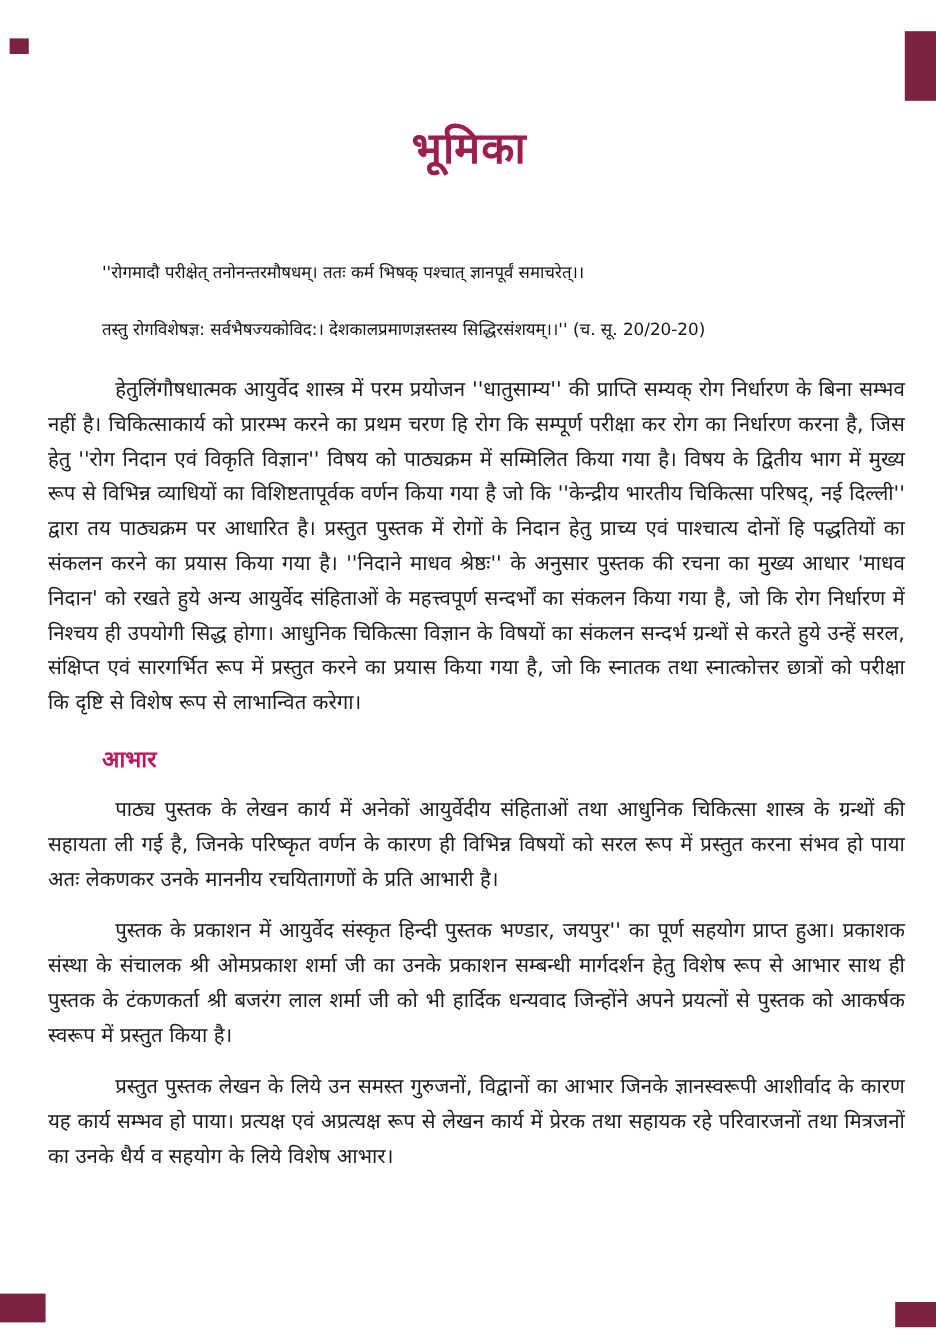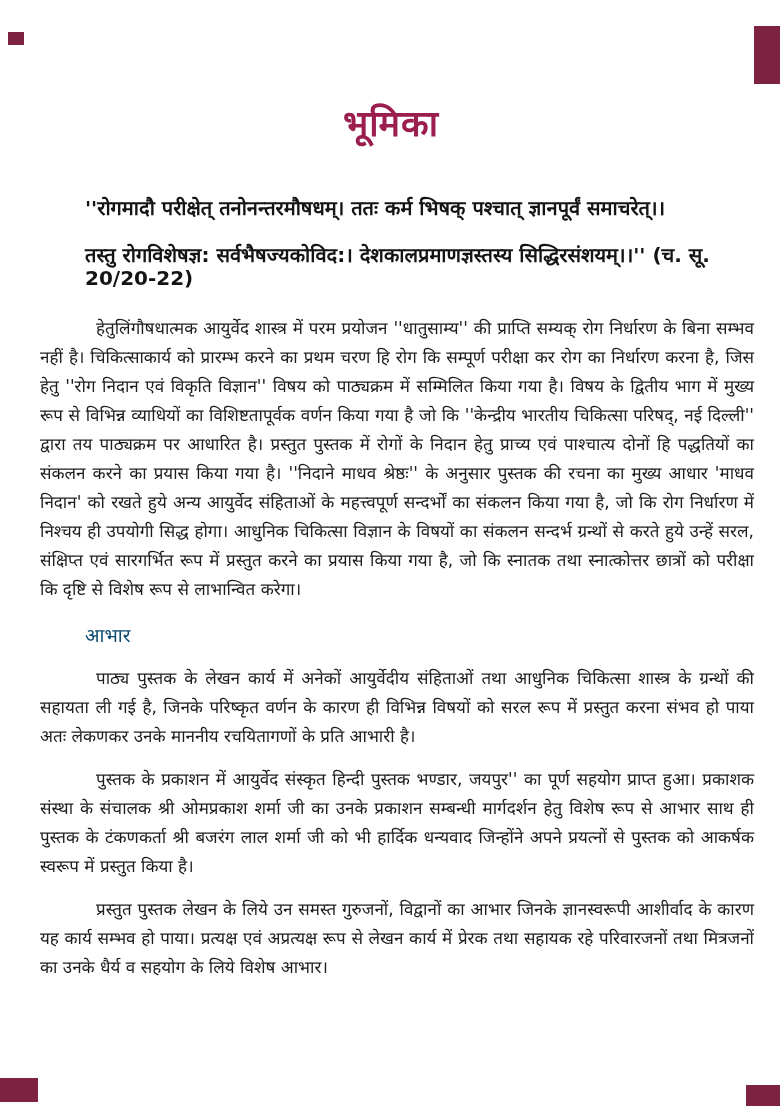--- a/index.html
+++ b/index.html
@@ -21,43 +21,43 @@
   }
   .page-title {
     text-align: center;
     color: #9b1e4e;
     font-size: 36px;
     font-weight: bold;
     padding-top: 98px;
     letter-spacing: 1px;
   }
   .verse-block {
-    margin: 50px 0 16px 57px;
-    font-weight: bold;
-    font-size: 20px;
+    margin: 70px 0 16px 57px;
+    font-weight: normal;
+    font-size: 14px;
     color: #141414;
   }
   .verse-block p {
     line-height: 23px;
     margin-bottom: 24px;
     text-align: left;
   }
   .body-para {
     font-size: 17px;
     line-height: 29px;
     text-align: justify;
     text-indent: 56px;
     margin-bottom: 14px;
     color: #1c1c1c;
     margin-left: 12px;
   }
   .section-heading {
-    color: #0c4a6e;
+    color: #be185d;
     font-size: 19px;
-    font-weight: normal;
+    font-weight: bold;
     margin: 18px 0 16px 57px;
   }
   .corner-mark {
     position: absolute;
     background: #7d2240;
   }
   .corner-tl { left: 8px;  top: 32px;    width: 16px; height: 13px; }
   .corner-tr { right: 0;   top: 26px;    width: 26px; height: 58px; }
   .corner-bl { left: 0;    bottom: 6px;  width: 38px; height: 24px; }
   .corner-br { right: 0;   bottom: 2px;  width: 34px; height: 21px; }
@@ -69,21 +69,21 @@
 
   <div class="corner-mark corner-tl"></div>
   <div class="corner-mark corner-tr"></div>
   <div class="corner-mark corner-bl"></div>
   <div class="corner-mark corner-br"></div>
 
   <h1 class="page-title">भूमिका</h1>
 
   <div class="verse-block">
     <p>''रोगमादौ परीक्षेत् तनोनन्तरमौषधम्। ततः कर्म भिषक् पश्चात् ज्ञानपूर्वं समाचरेत्।।</p>
-    <p>तस्तु रोगविशेषज्ञ: सर्वभैषज्यकोविद:। देशकालप्रमाणज्ञस्तस्य सिद्धिरसंशयम्।।'' (च. सू. 20/20-22)</p>
+    <p>तस्तु रोगविशेषज्ञ: सर्वभैषज्यकोविद:। देशकालप्रमाणज्ञस्तस्य सिद्धिरसंशयम्।।'' (च. सू. 20/20-20)</p>
   </div>
 
   <p class="body-para">हेतुलिंगौषधात्मक आयुर्वेद शास्त्र में परम प्रयोजन ''धातुसाम्य'' की प्राप्ति सम्यक् रोग निर्धारण के बिना सम्भव नहीं है। चिकित्साकार्य को प्रारम्भ करने का प्रथम चरण हि रोग कि सम्पूर्ण परीक्षा कर रोग का निर्धारण करना है, जिस हेतु ''रोग निदान एवं विकृति विज्ञान'' विषय को पाठ्यक्रम में सम्मिलित किया गया है। विषय के द्वितीय भाग में मुख्य रूप से विभिन्न व्याधियों का विशिष्टतापूर्वक वर्णन किया गया है जो कि ''केन्द्रीय भारतीय चिकित्सा परिषद्, नई दिल्ली'' द्वारा तय पाठ्यक्रम पर आधारित है। प्रस्तुत पुस्तक में रोगों के निदान हेतु प्राच्य एवं पाश्चात्य दोनों हि पद्धतियों का संकलन करने का प्रयास किया गया है। ''निदाने माधव श्रेष्ठः'' के अनुसार पुस्तक की रचना का मुख्य आधार 'माधव निदान' को रखते हुये अन्य आयुर्वेद संहिताओं के महत्त्वपूर्ण सन्दर्भों का संकलन किया गया है, जो कि रोग निर्धारण में निश्चय ही उपयोगी सिद्ध होगा। आधुनिक चिकित्सा विज्ञान के विषयों का संकलन सन्दर्भ ग्रन्थों से करते हुये उन्हें सरल, संक्षिप्त एवं सारगर्भित रूप में प्रस्तुत करने का प्रयास किया गया है, जो कि स्नातक तथा स्नात्कोत्तर छात्रों को परीक्षा कि दृष्टि से विशेष रूप से लाभान्वित करेगा।</p>
 
   <h2 class="section-heading">आभार</h2>
 
   <p class="body-para">पाठ्य पुस्तक के लेखन कार्य में अनेकों आयुर्वेदीय संहिताओं तथा आधुनिक चिकित्सा शास्त्र के ग्रन्थों की सहायता ली गई है, जिनके परिष्कृत वर्णन के कारण ही विभिन्न विषयों को सरल रूप में प्रस्तुत करना संभव हो पाया अतः लेकणकर उनके माननीय रचयितागणों के प्रति आभारी है।</p>
 
   <p class="body-para">पुस्तक के प्रकाशन में आयुर्वेद संस्कृत हिन्दी पुस्तक भण्डार, जयपुर'' का पूर्ण सहयोग प्राप्त हुआ। प्रकाशक संस्था के संचालक श्री ओमप्रकाश शर्मा जी का उनके प्रकाशन सम्बन्धी मार्गदर्शन हेतु विशेष रूप से आभार साथ ही पुस्तक के टंकणकर्ता श्री बजरंग लाल शर्मा जी को भी हार्दिक धन्यवाद जिन्होंने अपने प्रयत्नों से पुस्तक को आकर्षक स्वरूप में प्रस्तुत किया है।</p>
 

